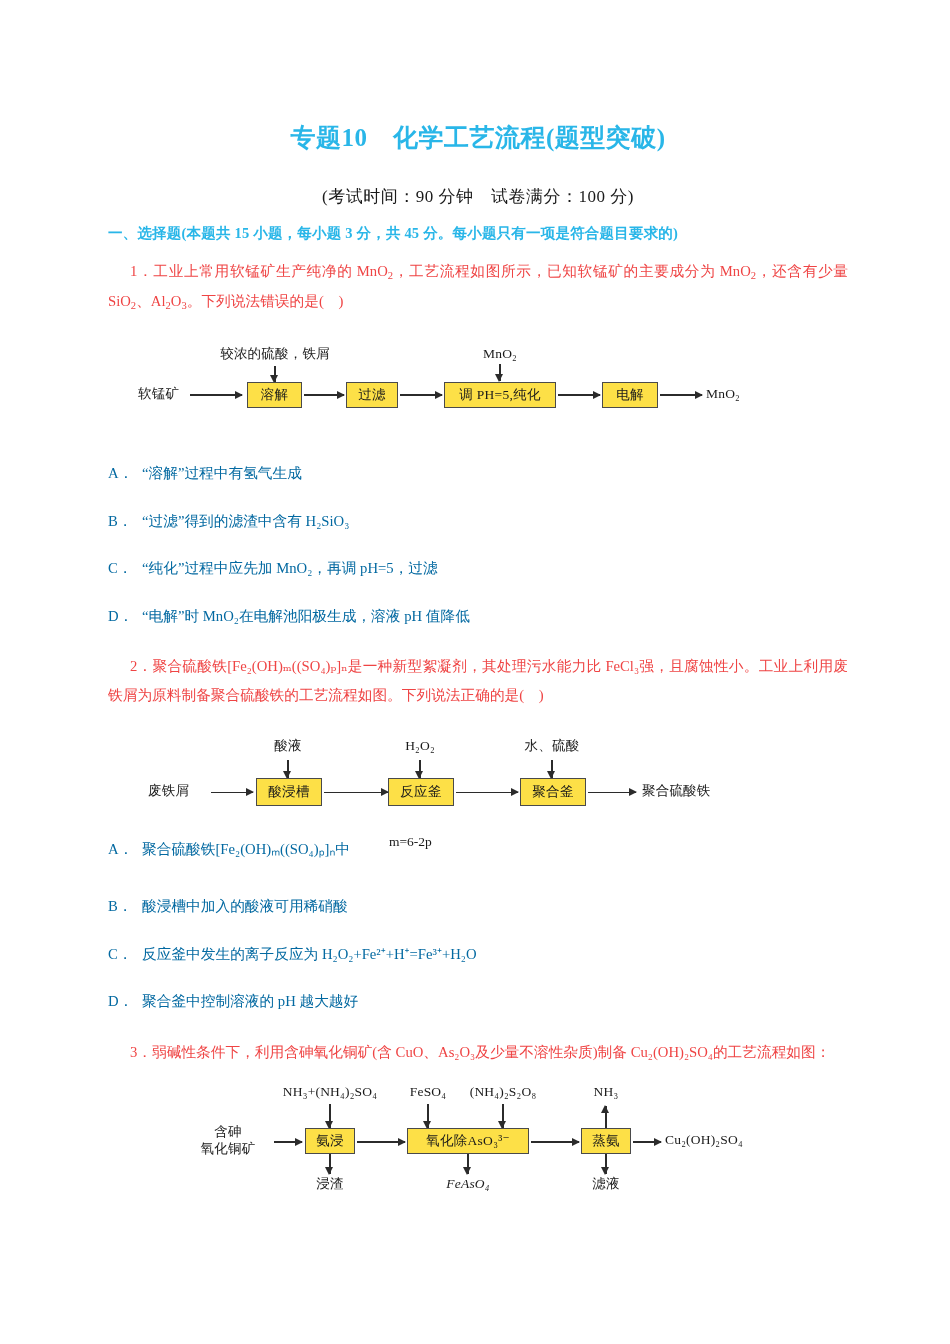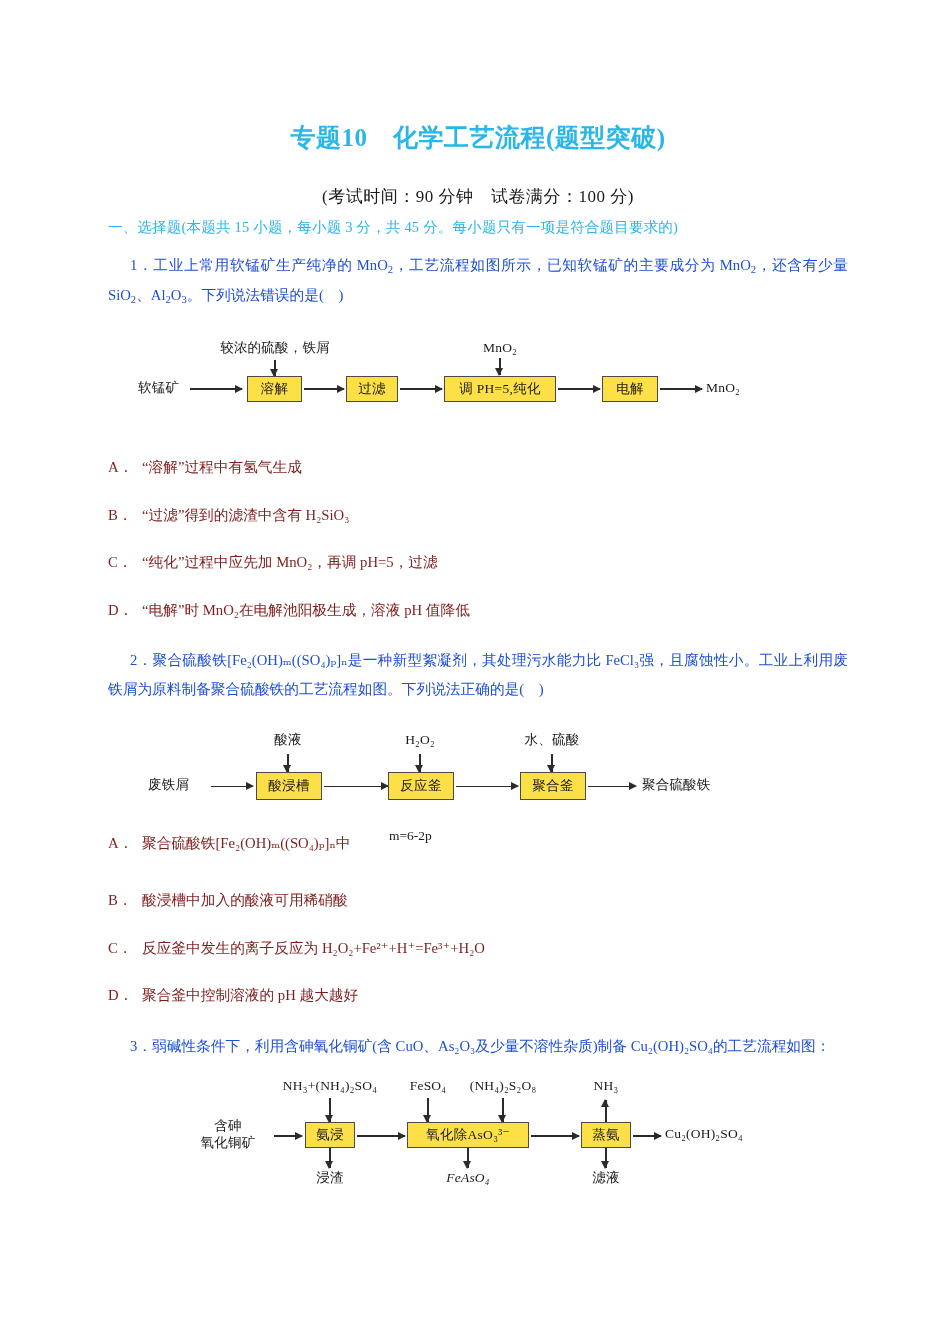--- a/index.html
+++ b/index.html
@@ -42,41 +42,42 @@
   }
   .exam-meta {
     text-align: center;
     font-size: 17px;
     margin-top: 32px;
     letter-spacing: 0.5px;
     color: #1a1a1a;
   }
   .section-head {
     font-size: 14.5px;
-    font-weight: normal;
+    font-weight: bold;
     color: #29b6e8;
-    margin-top: 10px;
+    margin-top: 16px;
     letter-spacing: 0.2px;
   }
 
   
   .question {
     font-size: 14.7px;
     line-height: 1.95;
     text-align: justify;
     margin-top: 14px;
     text-indent: 0;
-    color: #1d4ed8;
+    color: #ef4444;
   }
   .question .indent { display:inline-block; width: 22px; }
   .opt {
     font-size: 14.7px;
     line-height: 1.6;
     margin-top: 24px;
-    color: #7f1d1d;
+    color: #0369a1;
+    font-family: Liberation Serif, serif;
   }
   .opt .lbl { display: inline-block; width: 34px; }
   sub { font-size: 0.72em; vertical-align: -0.28em; }
 
   
   .flow {
     position: relative;
     margin: 0 auto;
     height: 105px;
   }

